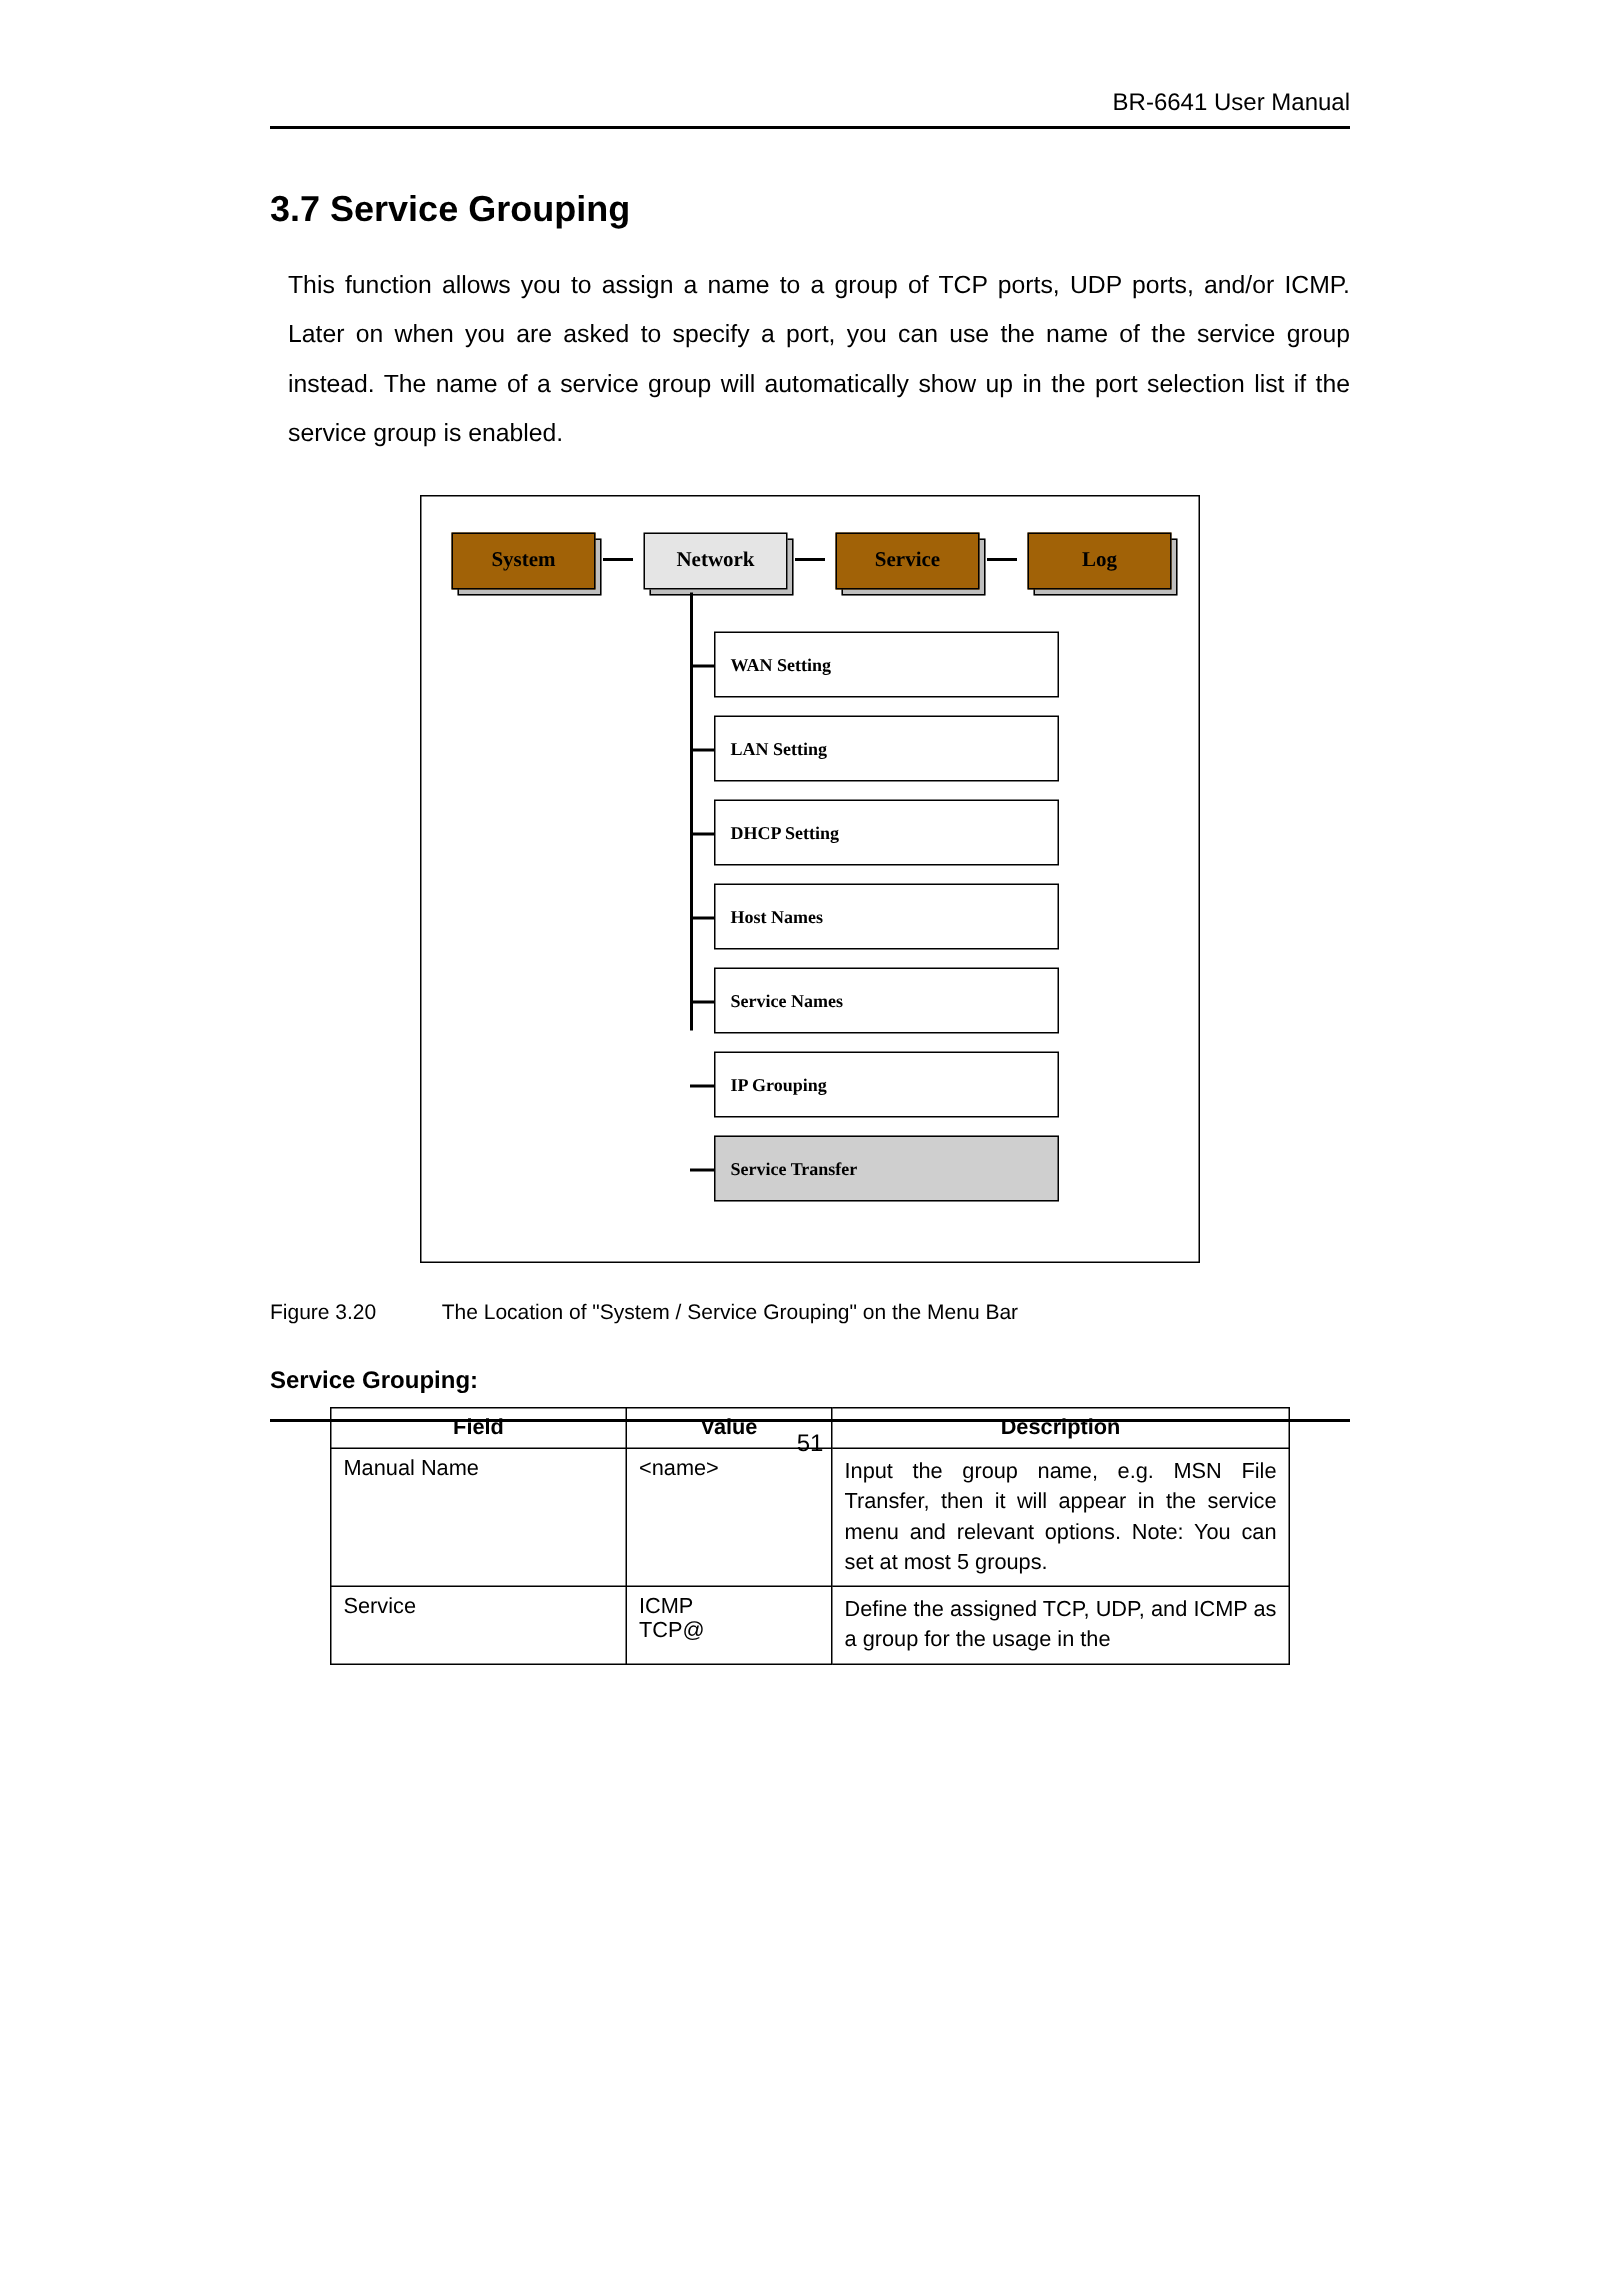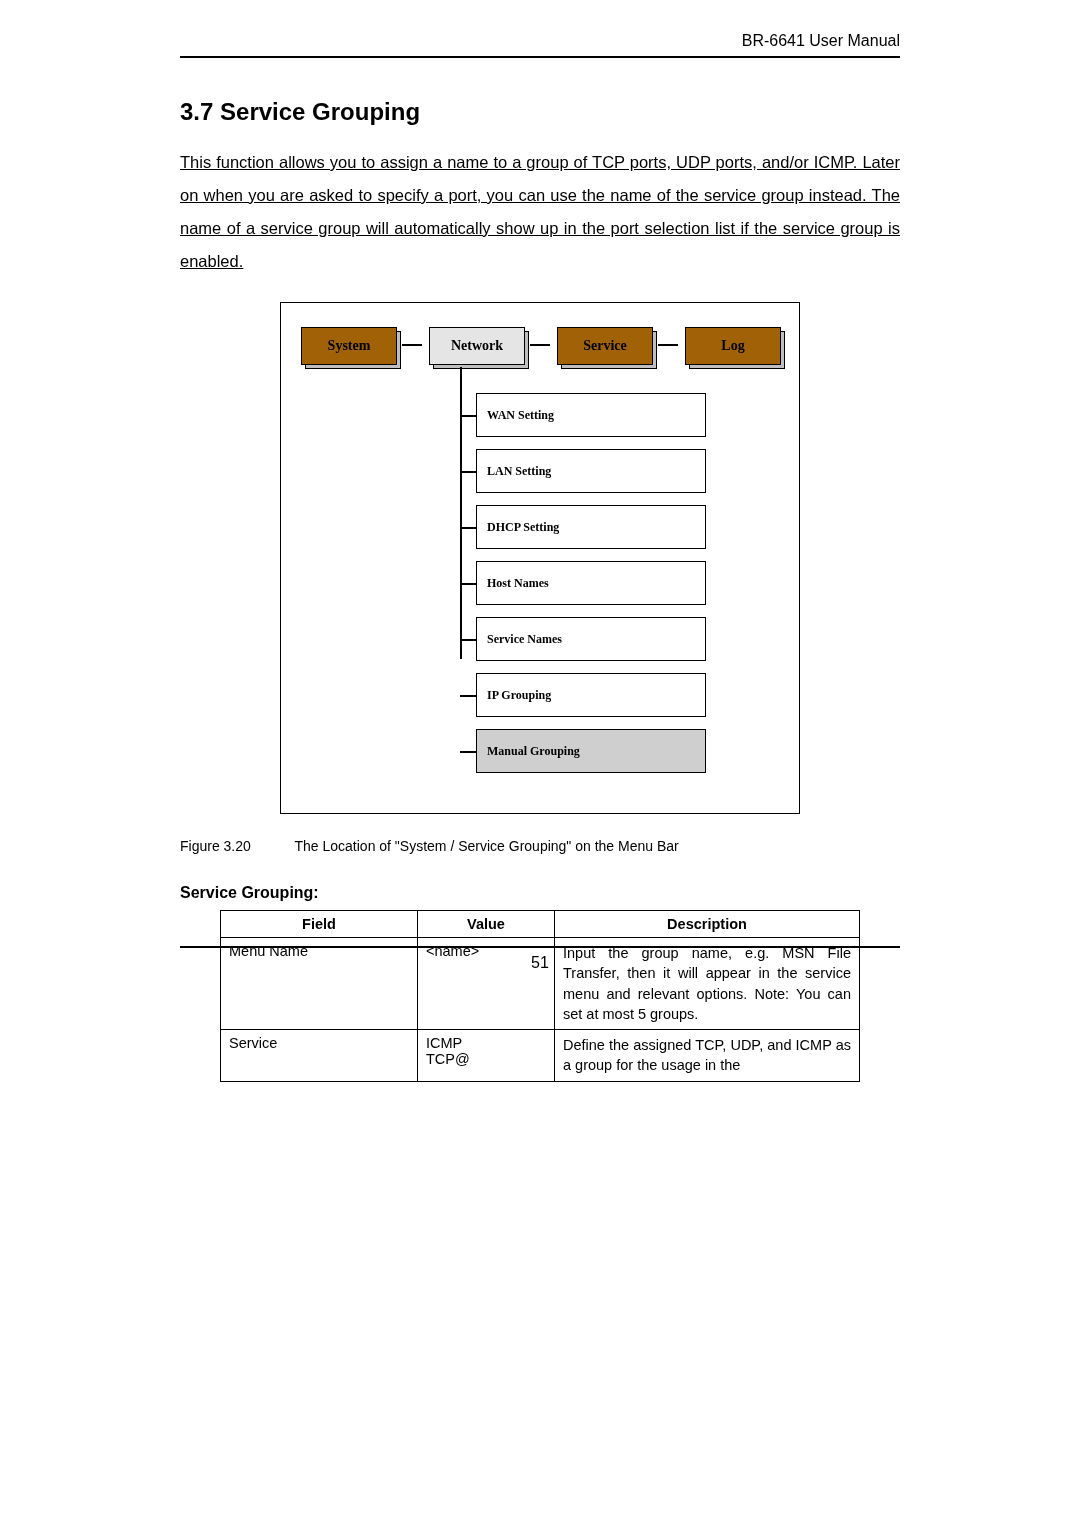--- a/index.html
+++ b/index.html
@@ -7,41 +7,40 @@
     padding: 0;
     background: #fff;
     font-family: Arial, Helvetica, sans-serif;
     color: #000;
   }
   .page {
     width: 1080px;
     height: 1527px;
     position: relative;
     box-sizing: border-box;
-    padding: 32px 180px 0 180px;
+    padding: 60px 180px 0 180px;
     border-radius: 18px;
   }
   .header-area {
     border-bottom: 2px solid #000;
     padding-bottom: 6px;
     text-align: right;
     font-size: 16px;
     margin-bottom: 40px;
   }
   .section-heading {
     font-size: 24px;
     font-weight: bold;
     margin: 0 0 20px 0;
   }
   .body-para {
     font-size: 16.5px;
     line-height: 2.0;
     text-align: justify;
-    margin: 0 0 24px 0;
-    text-decoration: underline;
+    margin: 0 0 24px 12px;
   }
   .diagram-box {
     border: 1.5px solid #000;
     margin: 0 auto 24px auto;
     width: 520px;
     padding: 24px 20px 28px 20px;
     box-sizing: border-box;
     position: relative;
   }
   .tab-row {
@@ -237,21 +236,21 @@
       <div class="submenu-item">
         <div class="connector"></div>
         <div class="submenu-box">Service Names</div>
       </div>
       <div class="submenu-item">
         <div class="connector"></div>
         <div class="submenu-box">IP Grouping</div>
       </div>
       <div class="submenu-item">
         <div class="connector"></div>
-        <div class="submenu-box active">Manual Grouping</div>
+        <div class="submenu-box active">Service Transfer</div>
       </div>
     </div>
   </div>
 
   <div class="figure-caption">
     <span class="figlabel">Figure 3.20</span>
     <span>The Location of "System / Service Grouping" on the Menu Bar</span>
   </div>
 
   <div class="sub-heading">Service Grouping:</div>
@@ -259,21 +258,21 @@
   <table class="field-table">
     <thead>
       <tr>
         <th class="col-field">Field</th>
         <th class="col-value">Value</th>
         <th>Description</th>
       </tr>
     </thead>
     <tbody>
       <tr>
-        <td>Menu Name</td>
+        <td>Manual Name</td>
         <td>&lt;name&gt;</td>
         <td class="desc">Input the group name, e.g. MSN File Transfer, then it will appear in the service menu and relevant options. Note: You can set at most 5 groups.</td>
       </tr>
       <tr>
         <td>Service</td>
         <td style="white-space:pre-line;">ICMP
 TCP@</td>
         <td class="desc">Define the assigned TCP, UDP, and ICMP as a group for the usage in the</td>
       </tr>
     </tbody>

